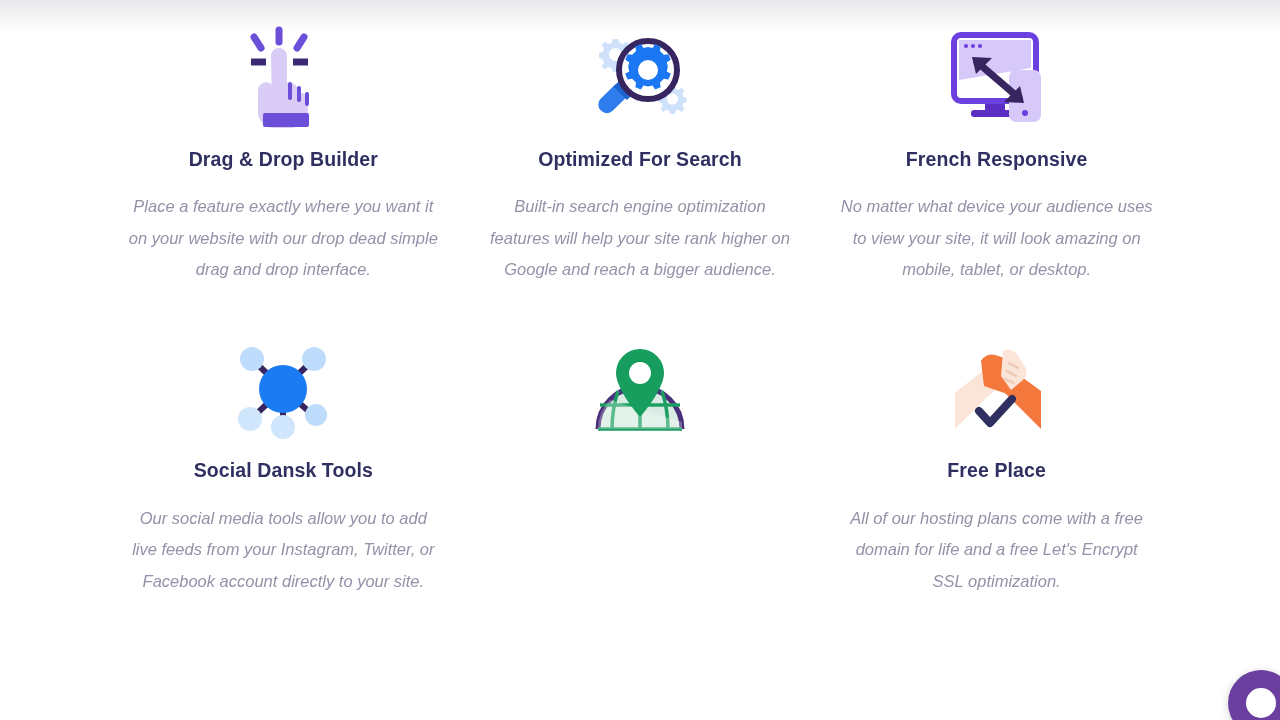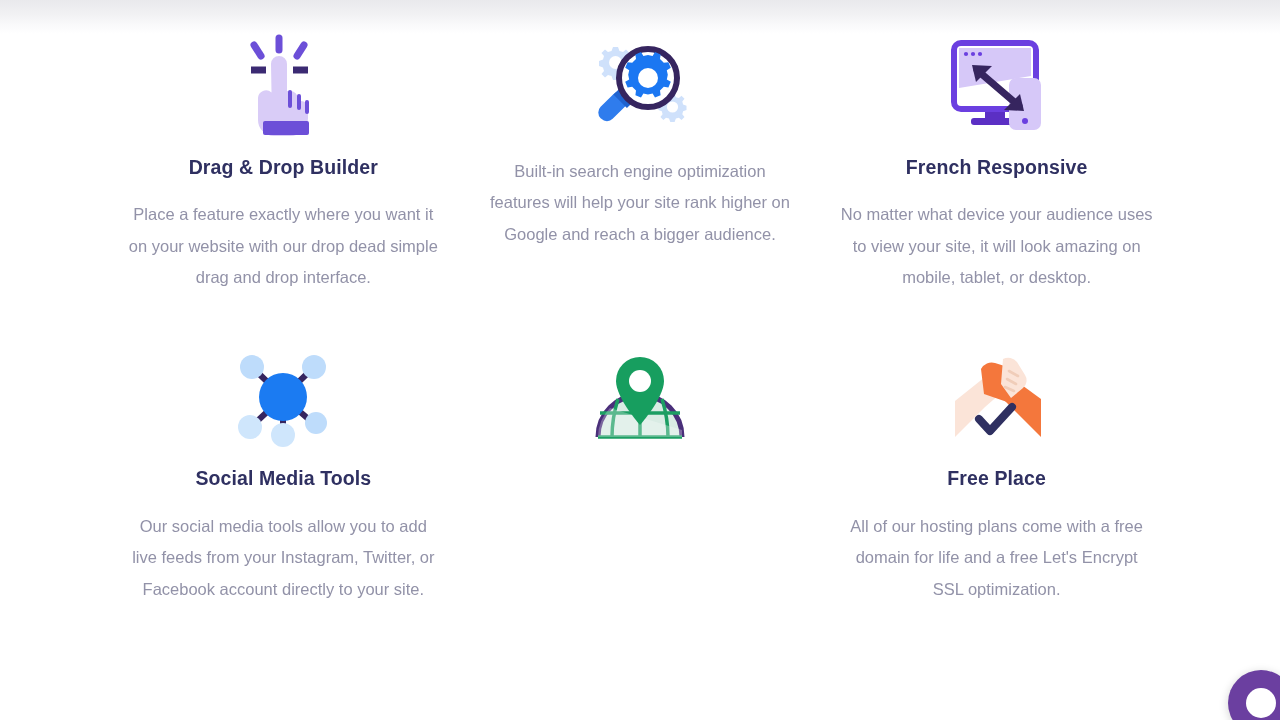--- a/index.html
+++ b/index.html
@@ -21,21 +21,21 @@
     top: 0; left: 0;
     width: 1280px;
     height: 34px;
     background: linear-gradient(to bottom, #e9e9ec 0%, #f1f1f3 40%, #fafafb 75%, #ffffff 100%);
     pointer-events: none;
   }
 
   .features-section {
     position: relative;
     width: 1280px;
-    padding: 8px;
+    padding: 0;
   }
 
   .features-grid {
     width: 1070px;
     margin: 0 auto;
     padding-top: 22px;
     display: grid;
     grid-template-columns: repeat(3, 1fr);
     grid-template-rows: auto auto;
     column-gap: 0px;
@@ -65,20 +65,21 @@
     line-height: 1.2;
   }
 
   .feature-desc {
     font-size: 16.5px;
     color: #9292a8;
     line-height: 1.9;
     margin: 0 auto;
     max-width: 330px;
     font-weight: 400;
+    font-style: italic;
   }
 
   
   .chat-widget {
     position: absolute;
     right: -14px;
     bottom: -16px;
     width: 66px;
     height: 66px;
     border-radius: 50%;
@@ -144,20 +145,21 @@
           <rect x="31" y="55" width="8" height="19" transform="rotate(-45 35 64.5)" fill="#1f63cf"></rect>
 
           <circle cx="60" cy="44" r="29" fill="#ffffff" stroke="#36255f" stroke-width="6"></circle>
 
           <g fill="#1b77f2">
             <path d="M60 21 l4.6 1 2.4 -4 5.6 2.4 -0.6 4.6 3.8 3.8 4.6 -0.6 2.4 5.6 -4 2.4 1 4.6 -1 4.6 4 2.4 -2.4 5.6 -4.6 -0.6 -3.8 3.8 0.6 4.6 -5.6 2.4 -2.4 -4 -4.6 1 -4.6 -1 -2.4 4 -5.6 -2.4 0.6 -4.6 -3.8 -3.8 -4.6 0.6 -2.4 -5.6 4 -2.4 -1 -4.6 1 -4.6 -4 -2.4 2.4 -5.6 4.6 0.6 3.8 -3.8 -0.6 -4.6 5.6 -2.4 2.4 4z"></path>
           </g>
           <circle cx="60" cy="44" r="10" fill="#ffffff"></circle>
         </svg>
       </div>
+      <h3 class="feature-title">Optimized For Search</h3>
       <p class="feature-desc">Built-in search engine optimization features will help your site rank higher on Google and reach a bigger audience.</p>
     </div>
 
     <div class="feature-card">
       <div class="feature-icon">
         <svg width="104" height="104" viewBox="0 0 104 104" aria-hidden="true">
 
           <rect x="40" y="72" width="20" height="14" fill="#5b2fc4"></rect>
           <rect x="26" y="84" width="48" height="7" rx="3" fill="#5b2fc4"></rect>
 
@@ -193,21 +195,21 @@
             <line x1="52" y1="52" x2="52" y2="88"></line>
           </g>
           <circle cx="21" cy="22" r="12" fill="#bedcfb"></circle>
           <circle cx="83" cy="22" r="12" fill="#bedcfb"></circle>
           <circle cx="19" cy="82" r="12" fill="#cfe6fc"></circle>
           <circle cx="85" cy="78" r="11" fill="#bedcfb"></circle>
           <circle cx="52" cy="90" r="12" fill="#cfe6fc"></circle>
           <circle cx="52" cy="52" r="24" fill="#1b7bf2"></circle>
         </svg>
       </div>
-      <h3 class="feature-title">Social Media Tools</h3>
+      <h3 class="feature-title">Social Dansk Tools</h3>
       <p class="feature-desc">Our social media tools allow you to add live feeds from your Instagram, Twitter, or Facebook account directly to your site.</p>
     </div>
 
     <div class="feature-card">
       <div class="feature-icon">
         <svg width="104" height="104" viewBox="0 0 104 104" aria-hidden="true">
 
           <path d="M10 92 a42 42 0 0 1 84 0 z" fill="#d9ece4"></path>
           <path d="M10 92 a42 42 0 0 1 84 0" fill="none" stroke="#4a2f7a" stroke-width="5"></path>
           <g stroke="#1c9e63" stroke-width="3.5" fill="none">

